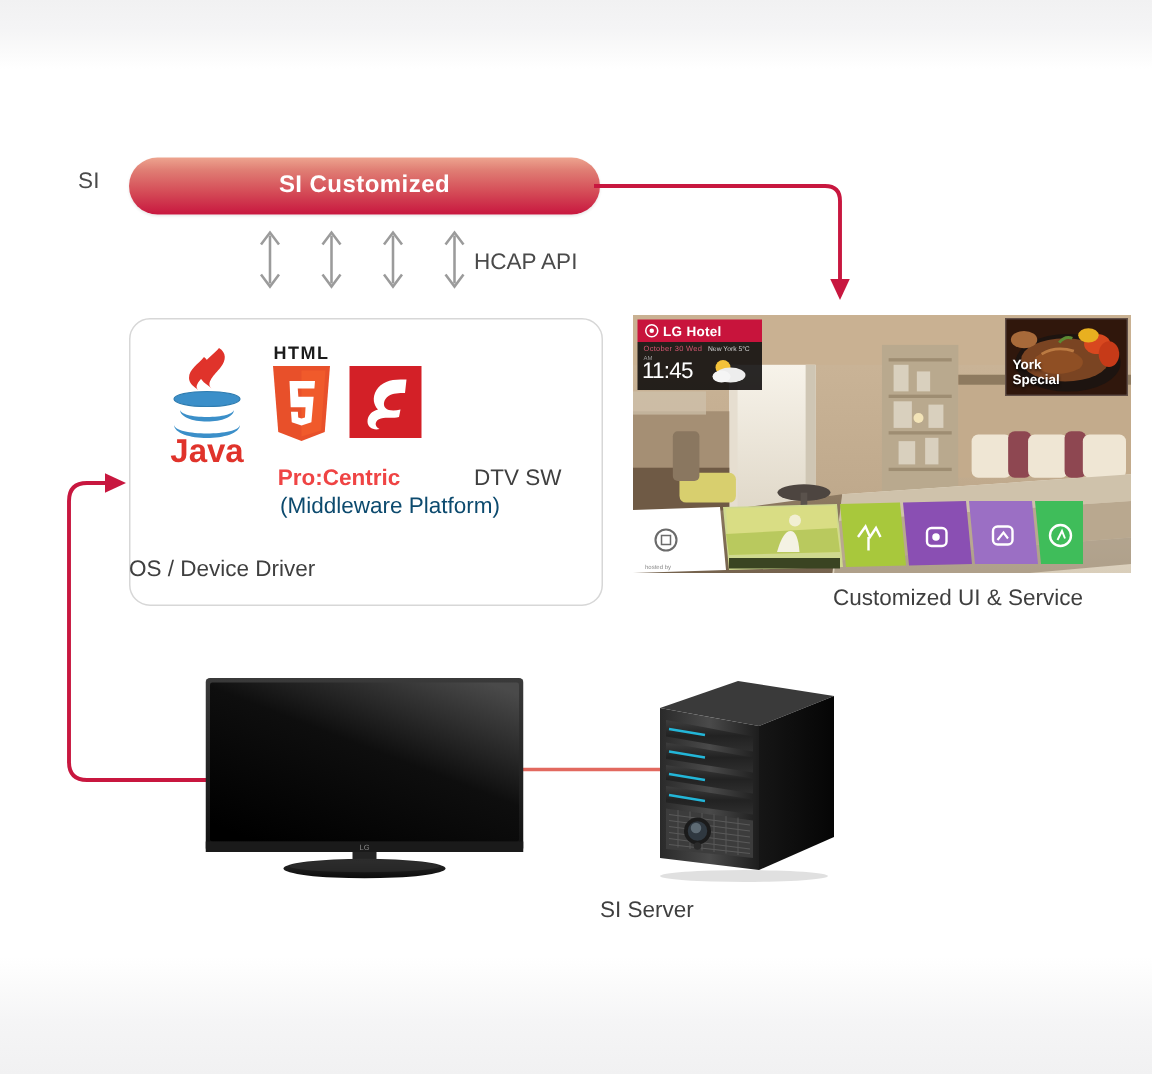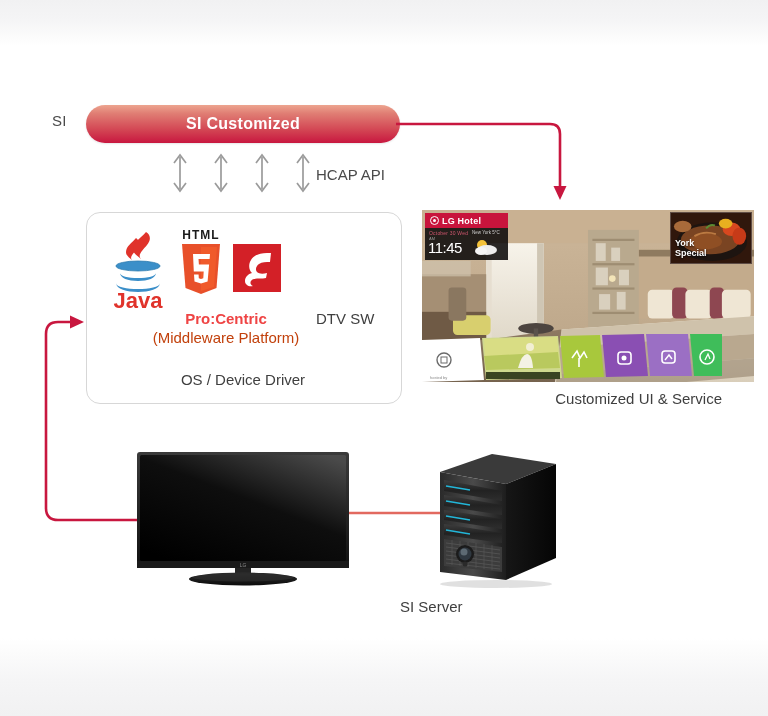--- a/index.html
+++ b/index.html
@@ -42,23 +42,23 @@
 
   
   .swbox{position:absolute;left:86px;top:212px;width:314px;height:190px;
     border:1px solid #d7d7d7;border-radius:14px;background:#fff;}
 
   .logos{position:absolute;left:100px;top:226px;width:200px;height:84px;}
 
   .procentric{position:absolute;left:86px;top:310px;width:280px;text-align:center;
     font-size:15px;font-weight:bold;color:#ef4444;}
   .middleware{position:absolute;left:86px;top:329px;width:280px;text-align:center;
-    font-size:15px;color:#c2410c;}
+    font-size:15px;color:#0c4a6e;padding-left:34px;}
   .dtvsw{position:absolute;left:316px;top:310px;font-size:15px;color:#3f3f3f;}
-  .osdd{position:absolute;left:86px;top:371px;width:314px;text-align:center;
+  .osdd{position:absolute;left:86px;top:371px;width:314px;
     font-size:15px;color:#3f3f3f;}
 
   
   .uishot{position:absolute;left:422px;top:210px;width:332px;height:172px;overflow:hidden;
     background:#b9a089;}
   .room{position:absolute;inset:0;}
   .uicap{position:absolute;left:422px;top:390px;width:300px;text-align:right;
     font-size:15px;color:#3f3f3f;}
 
   

